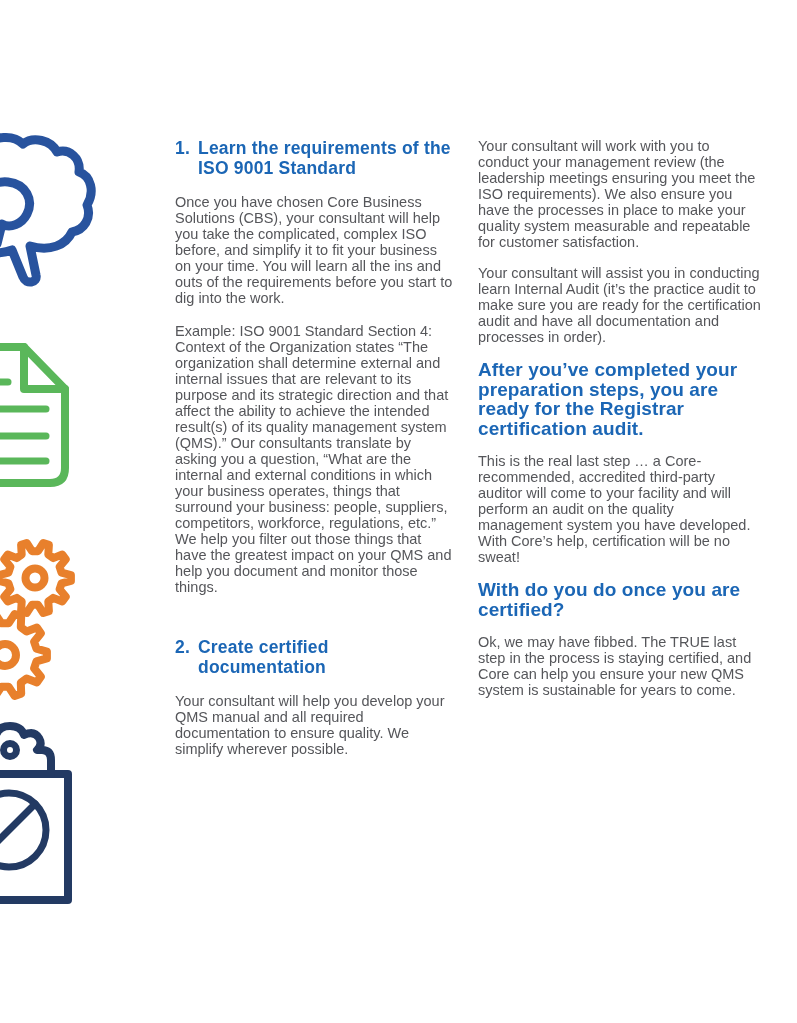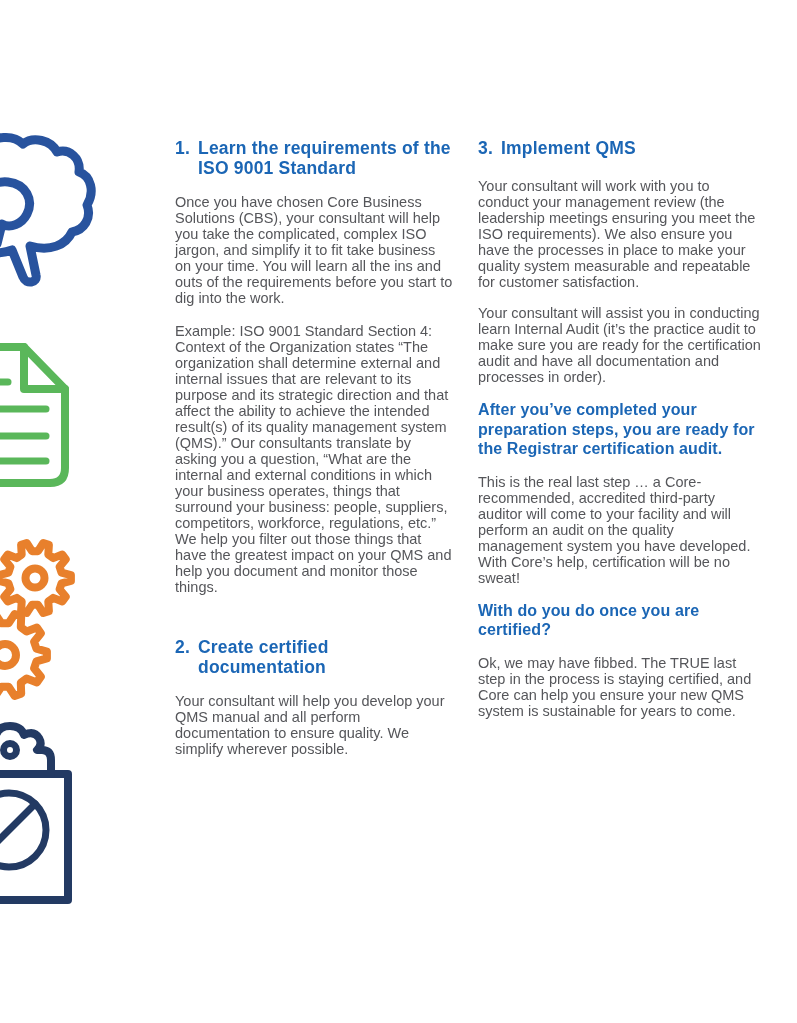--- a/index.html
+++ b/index.html
@@ -37,21 +37,21 @@
   .p{
     color:var(--gray,#55565a);
     font-size:14.5px;
     line-height:16px;
     margin:0 0 17px;
   }
   .col-right .p{margin:0 0 15px;}
   .callout{
     color:var(--blue,#1b66b5);
     font-weight:700;
-    font-size:16px;
+    font-size:19px;
     line-height:19.5px;
     letter-spacing:.1px;
     margin:2px 0 15px;
   }
 </style>
 </head>
 <body>
 
 <div class="page">
 
@@ -93,33 +93,30 @@
       <circle cx="46" cy="20" r="6.5" fill="none" stroke-width="7"></circle>
       <circle cx="45" cy="100" r="37" fill="none" stroke-width="7"></circle>
       <line x1="19" y1="126" x2="71" y2="74" stroke-width="7" stroke-linecap="round"></line>
     </g>
   </svg>
 
   <div class="col col-left">
     <div class="section-title t1">
       <span class="num">1.</span><span>Learn the requirements of the ISO 9001 Standard</span>
     </div>
-    <p class="p">Once you have chosen Core Business Solutions (CBS), your consultant will help you take the complicated, complex ISO jargon, and simplify it to fit take business on your time. You will learn all the ins and outs of the requirements before you start to dig into the work.</p>
+    <p class="p">Once you have chosen Core Business Solutions (CBS), your consultant will help you take the complicated, complex ISO before, and simplify it to fit your business on your time. You will learn all the ins and outs of the requirements before you start to dig into the work.</p>
     <p class="p">Example: ISO 9001 Standard Section 4: Context of the Organization states “The organization shall determine external and internal issues that are relevant to its purpose and its strategic direction and that affect the ability to achieve the intended result(s) of its quality management system (QMS).” Our consultants translate by asking you a question, “What are the internal and external conditions in which your business operates, things that surround your business: people, suppliers, competitors, workforce, regulations, etc.” We help you filter out those things that have the greatest impact on your QMS and help you document and monitor those things.</p>
 
     <div class="section-title t2">
       <span class="num">2.</span><span>Create certified documentation</span>
     </div>
-    <p class="p">Your consultant will help you develop your QMS manual and all perform documentation to ensure quality. We simplify wherever possible.</p>
+    <p class="p">Your consultant will help you develop your QMS manual and all required documentation to ensure quality. We simplify wherever possible.</p>
   </div>
 
   <div class="col col-right">
-    <div class="section-title t3">
-      <span class="num">3.</span><span>Implement QMS</span>
-    </div>
     <p class="p">Your consultant will work with you to conduct your management review (the leadership meetings ensuring you meet the ISO requirements). We also ensure you have the processes in place to make your quality system measurable and repeatable for customer satisfaction.</p>
 
     <p class="p">Your consultant will assist you in conducting learn Internal Audit (it’s the practice audit to make sure you are ready for the certification audit and have all documentation and processes in order).</p>
 
     <p class="callout">After you’ve completed your preparation steps, you are ready for the Registrar certification audit.</p>
 
     <p class="p">This is the real last step … a Core-recommended, accredited third-party auditor will come to your facility and will perform an audit on the quality management system you have developed. With Core’s help, certification will be no sweat!</p>
 
     <div class="callout">
       <div>With do you do once you are certified?</div>

